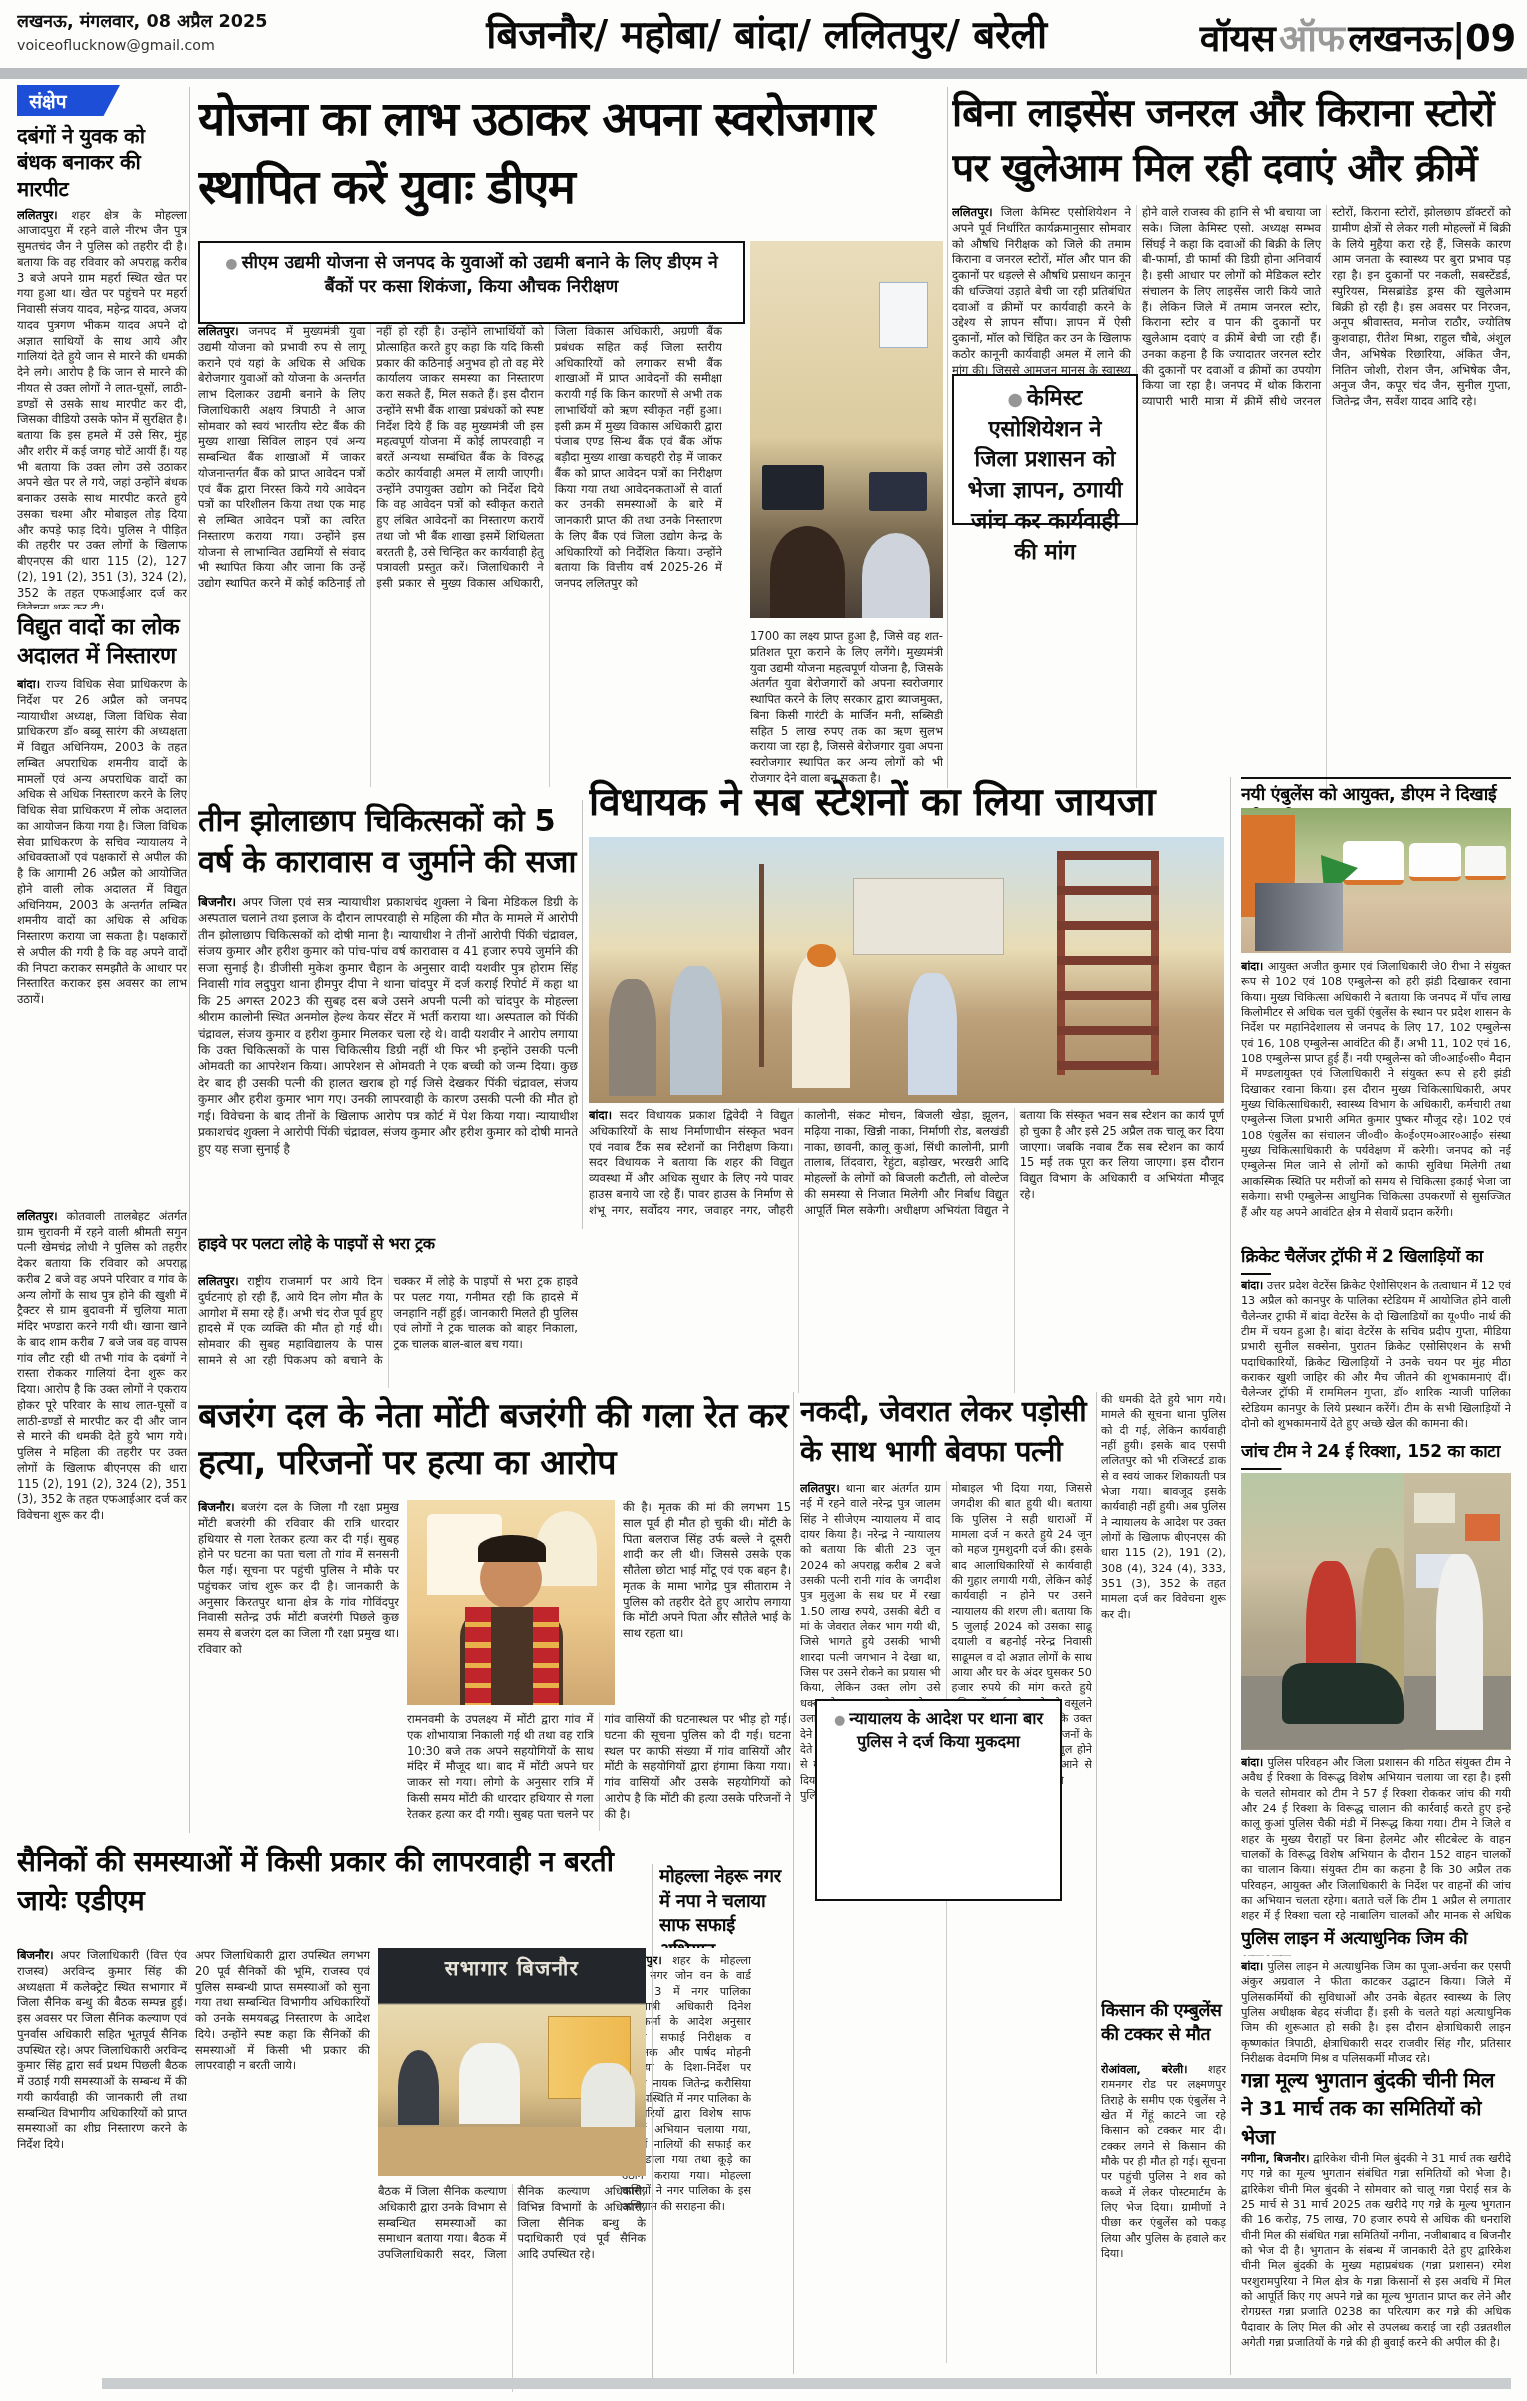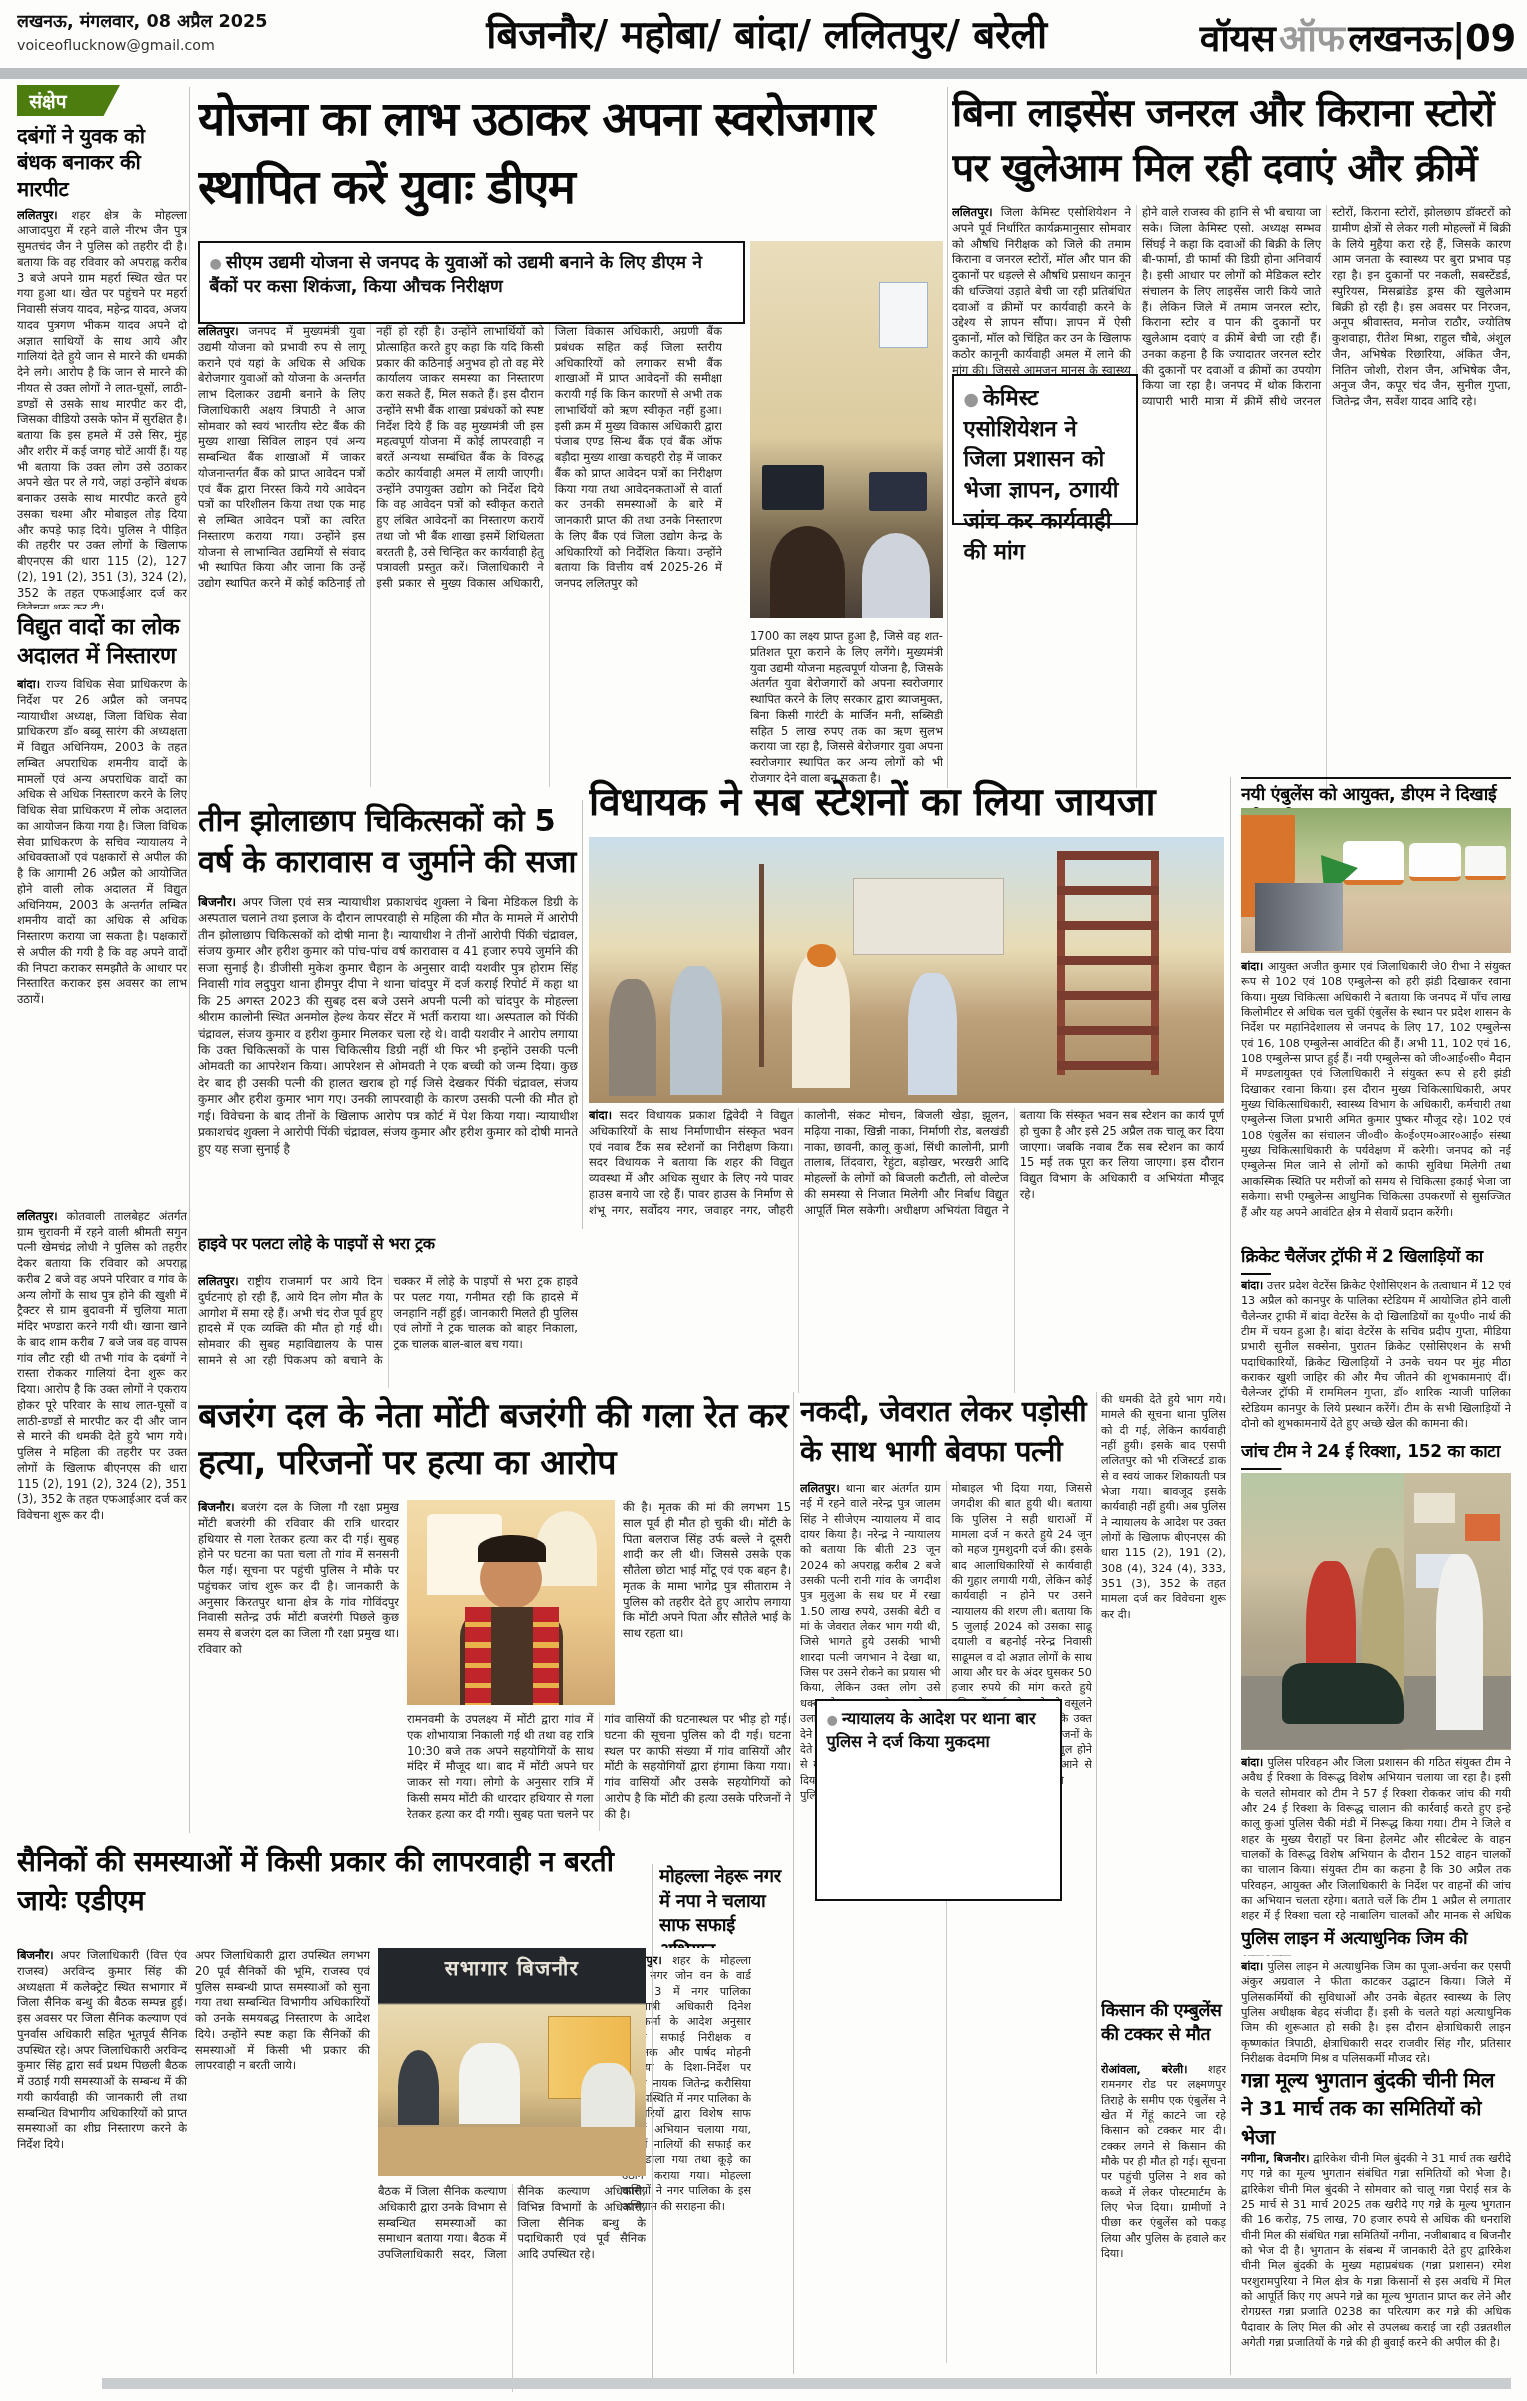--- a/index.html
+++ b/index.html
@@ -8,21 +8,21 @@
   .art{position:absolute;overflow:hidden}
   .hl{font-weight:800;color:#0a0a0a;line-height:1.3;letter-spacing:-0.3px;margin:0}
   .bd{text-align:justify;color:#1c1c1c;font-size:11.5px;line-height:1.37}
   .dl{font-weight:800;color:#000}
   .cols2{column-count:2;column-gap:11px;column-rule:0.7px solid #cccccc;height:100%}
   .cols3{column-count:3;column-gap:11px;column-rule:0.7px solid #cccccc;height:100%}
   .vline{position:absolute;width:1.4px;background:#c3c3c3}
   .ph{position:absolute;overflow:hidden;background:#d8cdb4}
   .ph>div{position:absolute}
   .nbox{position:absolute;border:2px solid #101010;background:#ffffff;font-weight:700;
-        color:#101010;padding:6.8px 9.5px;line-height:1.4;text-align:left}
+        color:#101010;padding:6.8px 9.5px;line-height:1.4;text-align:center}
   .bullet{color:#969696;margin-right:4.1px;font-size:0.8em}
   .grayband{position:absolute;background:#b9bdc0}
   .masthead-gray{color:#9a9a9a}
 </style>
 </head>
 <body>
 
 <div class="art" style="left:17px;top:8.1px;width:292px;height:61px">
   <div style="font-weight:800;font-size:17.6px;color:#111">लखनऊ, मंगलवार, 08 अप्रैल 2025</div>
   <div style="font-size:14.2px;color:#333;margin-top:5.4px">voiceoflucknow@gmail.com</div>
@@ -30,21 +30,21 @@
 <div class="art" style="left:353px;top:9.5px;width:827px;height:60px;text-align:center">
   <span class="hl" style="font-size:39px">बिजनौर/ महोबा/ बांदा/ ललितपुर/ बरेली</span>
 </div>
 <div class="art" style="left:1146px;top:15px;width:370px;height:53px;text-align:right;white-space:nowrap">
   <span class="hl" style="font-size:37px">वॉयस</span>
   <span class="hl masthead-gray" style="font-size:37px">ऑफ</span>
   <span class="hl" style="font-size:37px">लखनऊ</span><span class="hl" style="font-size:37px">|</span><span class="hl" style="font-size:37px">09</span>
 </div>
 <div class="grayband" style="left:0;top:68px;width:1528px;height:11px"></div>
 
-<div class="art" style="left:17px;top:85px;width:103px;height:31px;background:#4d7c0f;clip-path:polygon(0 0,100% 0,84% 100%,0 100%)">
+<div class="art" style="left:17px;top:85px;width:103px;height:31px;background:#1d4ed8;clip-path:polygon(0 0,100% 0,84% 100%,0 100%)">
   <span style="color:#fff;font-weight:800;font-size:19px;padding:2.7px 0 0 12.2px;display:inline-block">संक्षेप</span>
 </div>
 
 <div class="art" style="left:17px;top:123px;width:170px;height:486px">
   <h2 class="hl" style="font-size:20.3px">दबंगों ने युवक को बंधक बनाकर की मारपीट</h2>
   <div class="bd" style="margin-top:5.4px"><span class="dl">ललितपुर।</span> <span>शहर क्षेत्र के मोहल्ला आजादपुरा में रहने वाले नीरभ जैन पुत्र सुमतचंद जैन ने पुलिस को तहरीर दी है। बताया कि वह रविवार को अपराह्न करीब 3 बजे अपने ग्राम महर्रा स्थित खेत पर गया हुआ था। खेत पर पहुंचने पर महर्रा निवासी संजय यादव, महेन्द्र यादव, अजय यादव पुत्रगण भीकम यादव अपने दो अज्ञात साथियों के साथ आये और गालियां देते हुये जान से मारने की धमकी देने लगे। आरोप है कि जान से मारने की नीयत से उक्त लोगों ने लात-घूसों, लाठी-डण्डों से उसके साथ मारपीट कर दी, जिसका वीडियो उसके फोन में सुरक्षित है। बताया कि इस हमले में उसे सिर, मुंह और शरीर में कई जगह चोटें आयीं हैं। यह भी बताया कि उक्त लोग उसे उठाकर अपने खेत पर ले गये, जहां उन्होंने बंधक बनाकर उसके साथ मारपीट करते हुये उसका चश्मा और मोबाइल तोड़ दिया और कपड़े फाड़ दिये। पुलिस ने पीड़ित की तहरीर पर उक्त लोगों के खिलाफ बीएनएस की धारा 115 (2), 127 (2), 191 (2), 351 (3), 324 (2), 352 के तहत एफआईआर दर्ज कर विवेचना शुरू कर दी।</span></div>
 </div>
 
 <div class="art" style="left:17px;top:612px;width:170px;height:587px">
   <h2 class="hl" style="font-size:22.4px">विद्युत वादों का लोक अदालत में निस्तारण</h2>

